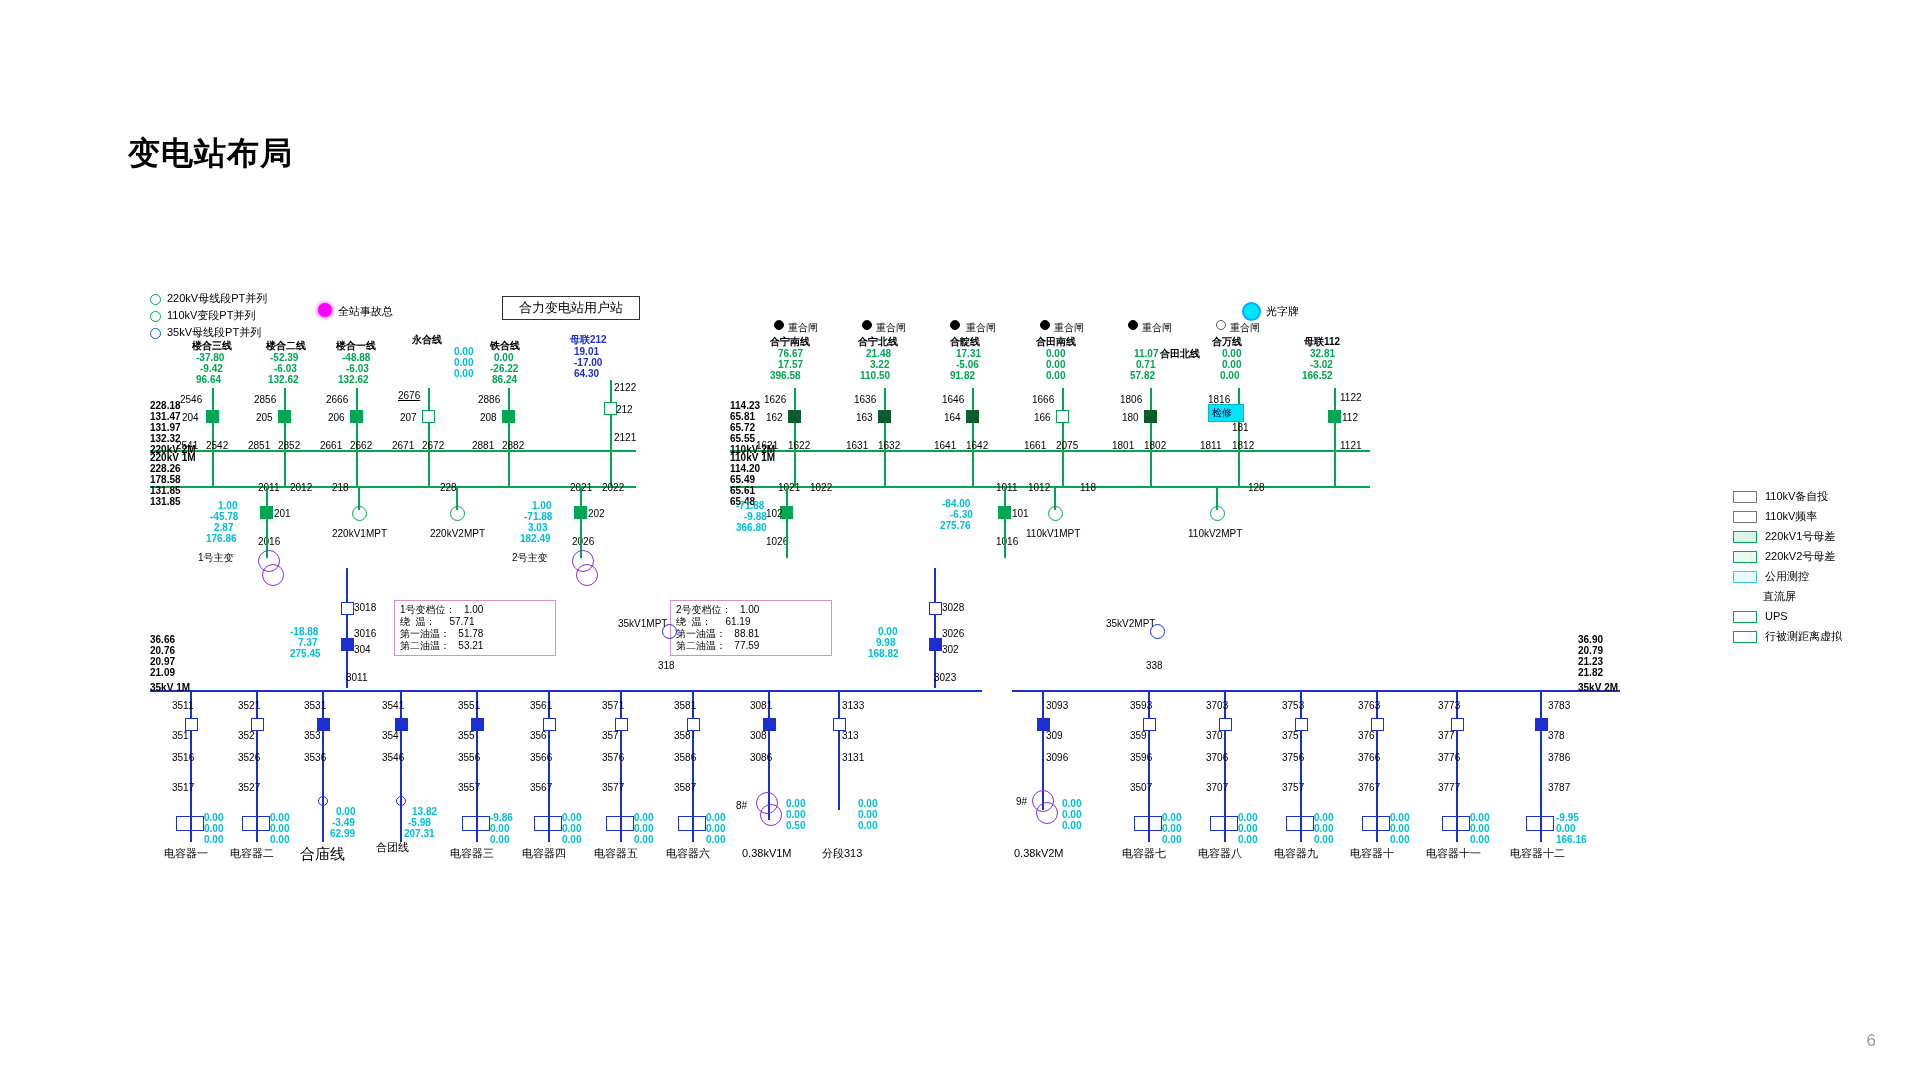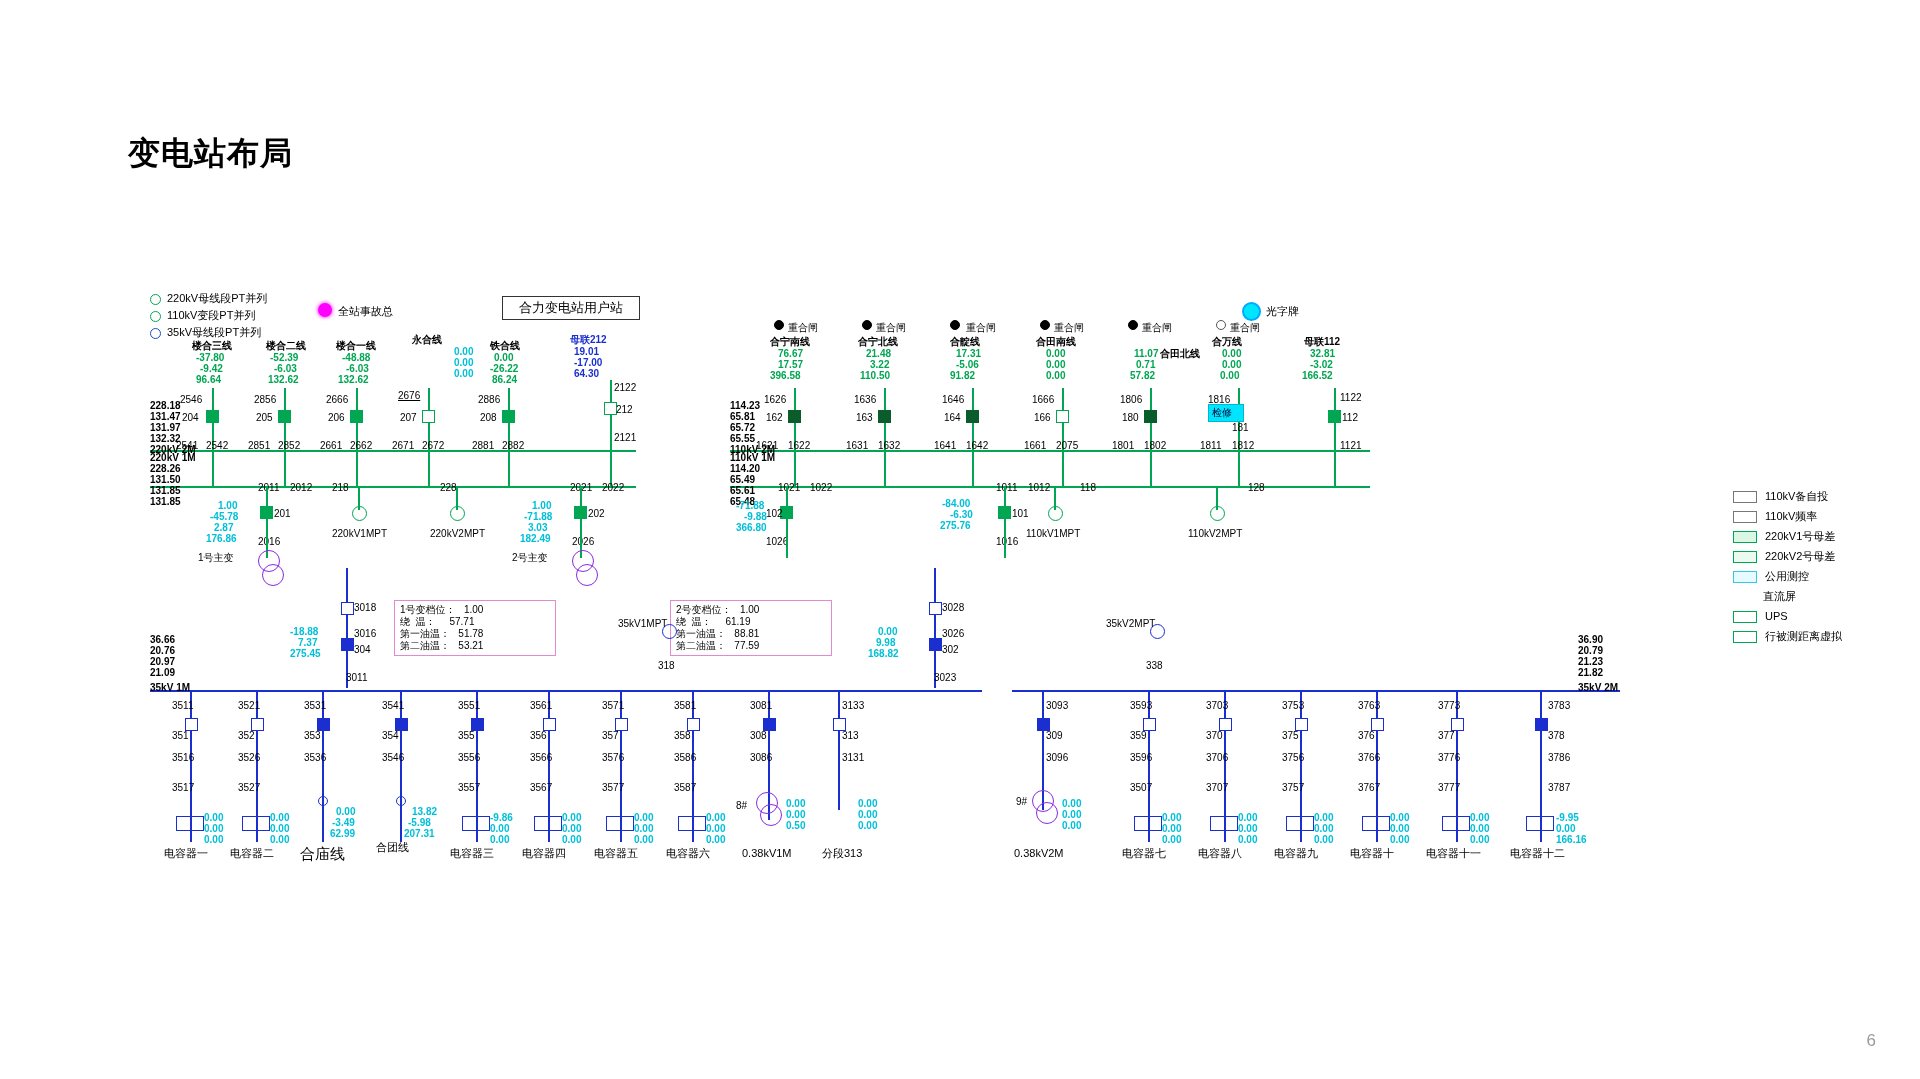--- a/index.html
+++ b/index.html
@@ -158,21 +158,21 @@
     <div class="hline" style="left:0px;top:150px;width:486px;"></div>
     <div class="hline" style="left:0px;top:186px;width:486px;"></div>
     <div class="t b black" style="left:0px;top:100px;">228.18</div>
     <div class="t b black" style="left:0px;top:111px;">131.47</div>
     <div class="t b black" style="left:0px;top:122px;">131.97</div>
     <div class="t b black" style="left:0px;top:133px;">132.32</div>
     <div class="t b black" style="left:0px;top:144px;">220kV 2M</div>
 
     <div class="t b black" style="left:0px;top:152px;">220kV 1M</div>
     <div class="t b black" style="left:0px;top:163px;">228.26</div>
-    <div class="t b black" style="left:0px;top:174px;">131.50</div>
+    <div class="t b black" style="left:0px;top:174px;">178.58</div>
     <div class="t b black" style="left:0px;top:185px;">131.85</div>
     <div class="t b black" style="left:0px;top:196px;">131.85</div>
 
     <div class="t black" style="left:108px;top:182px;">2011</div>
     <div class="t black" style="left:140px;top:182px;">2012</div>
     <div class="t black" style="left:182px;top:182px;">218</div>
     <div class="t black" style="left:290px;top:182px;">228</div>
 
     <div class="t b cyan" style="left:68px;top:200px;">1.00</div>
     <div class="t b cyan" style="left:60px;top:211px;">-45.78</div>

